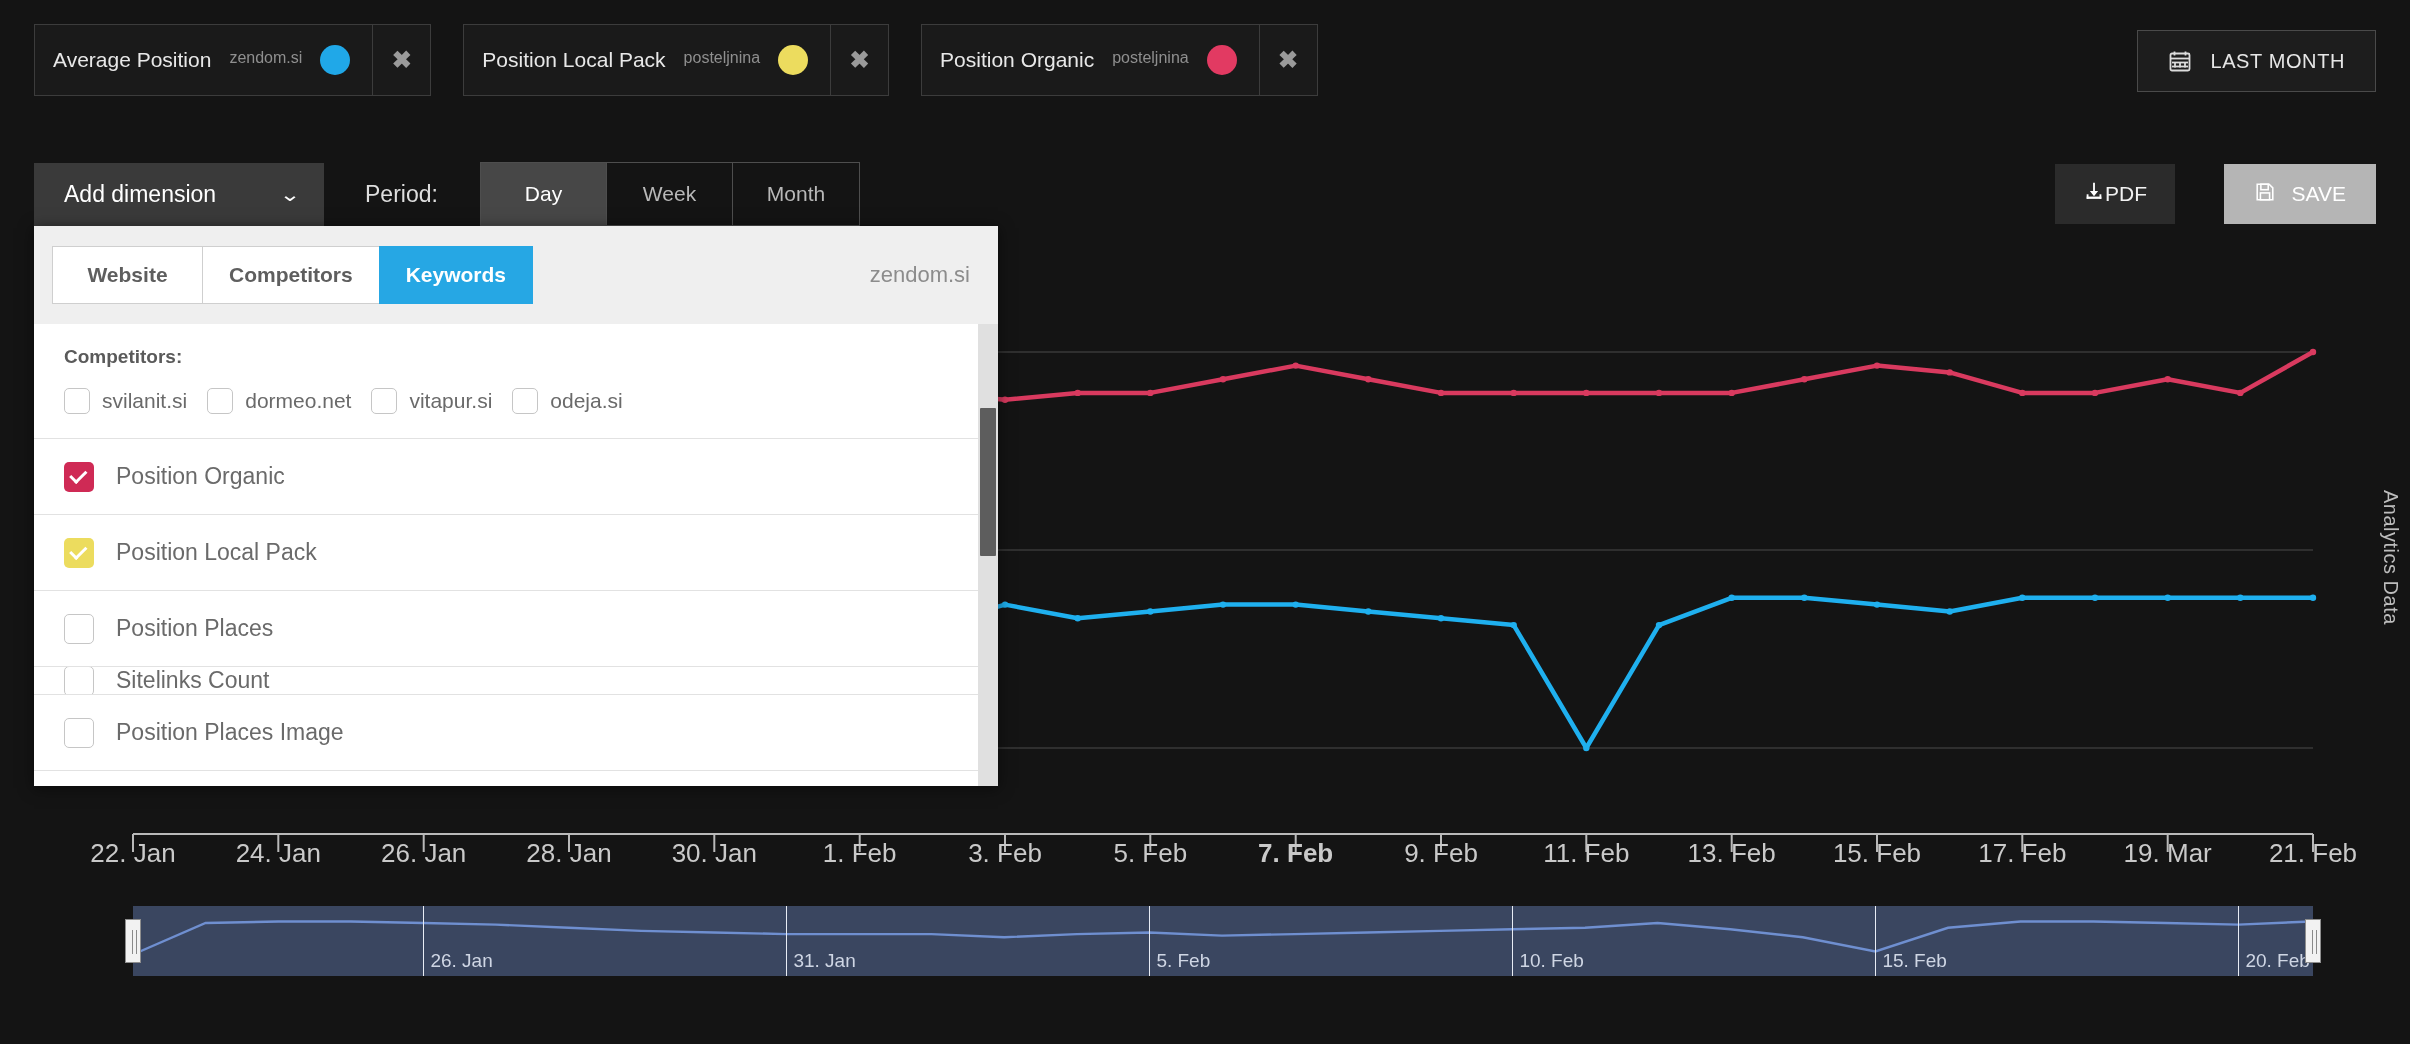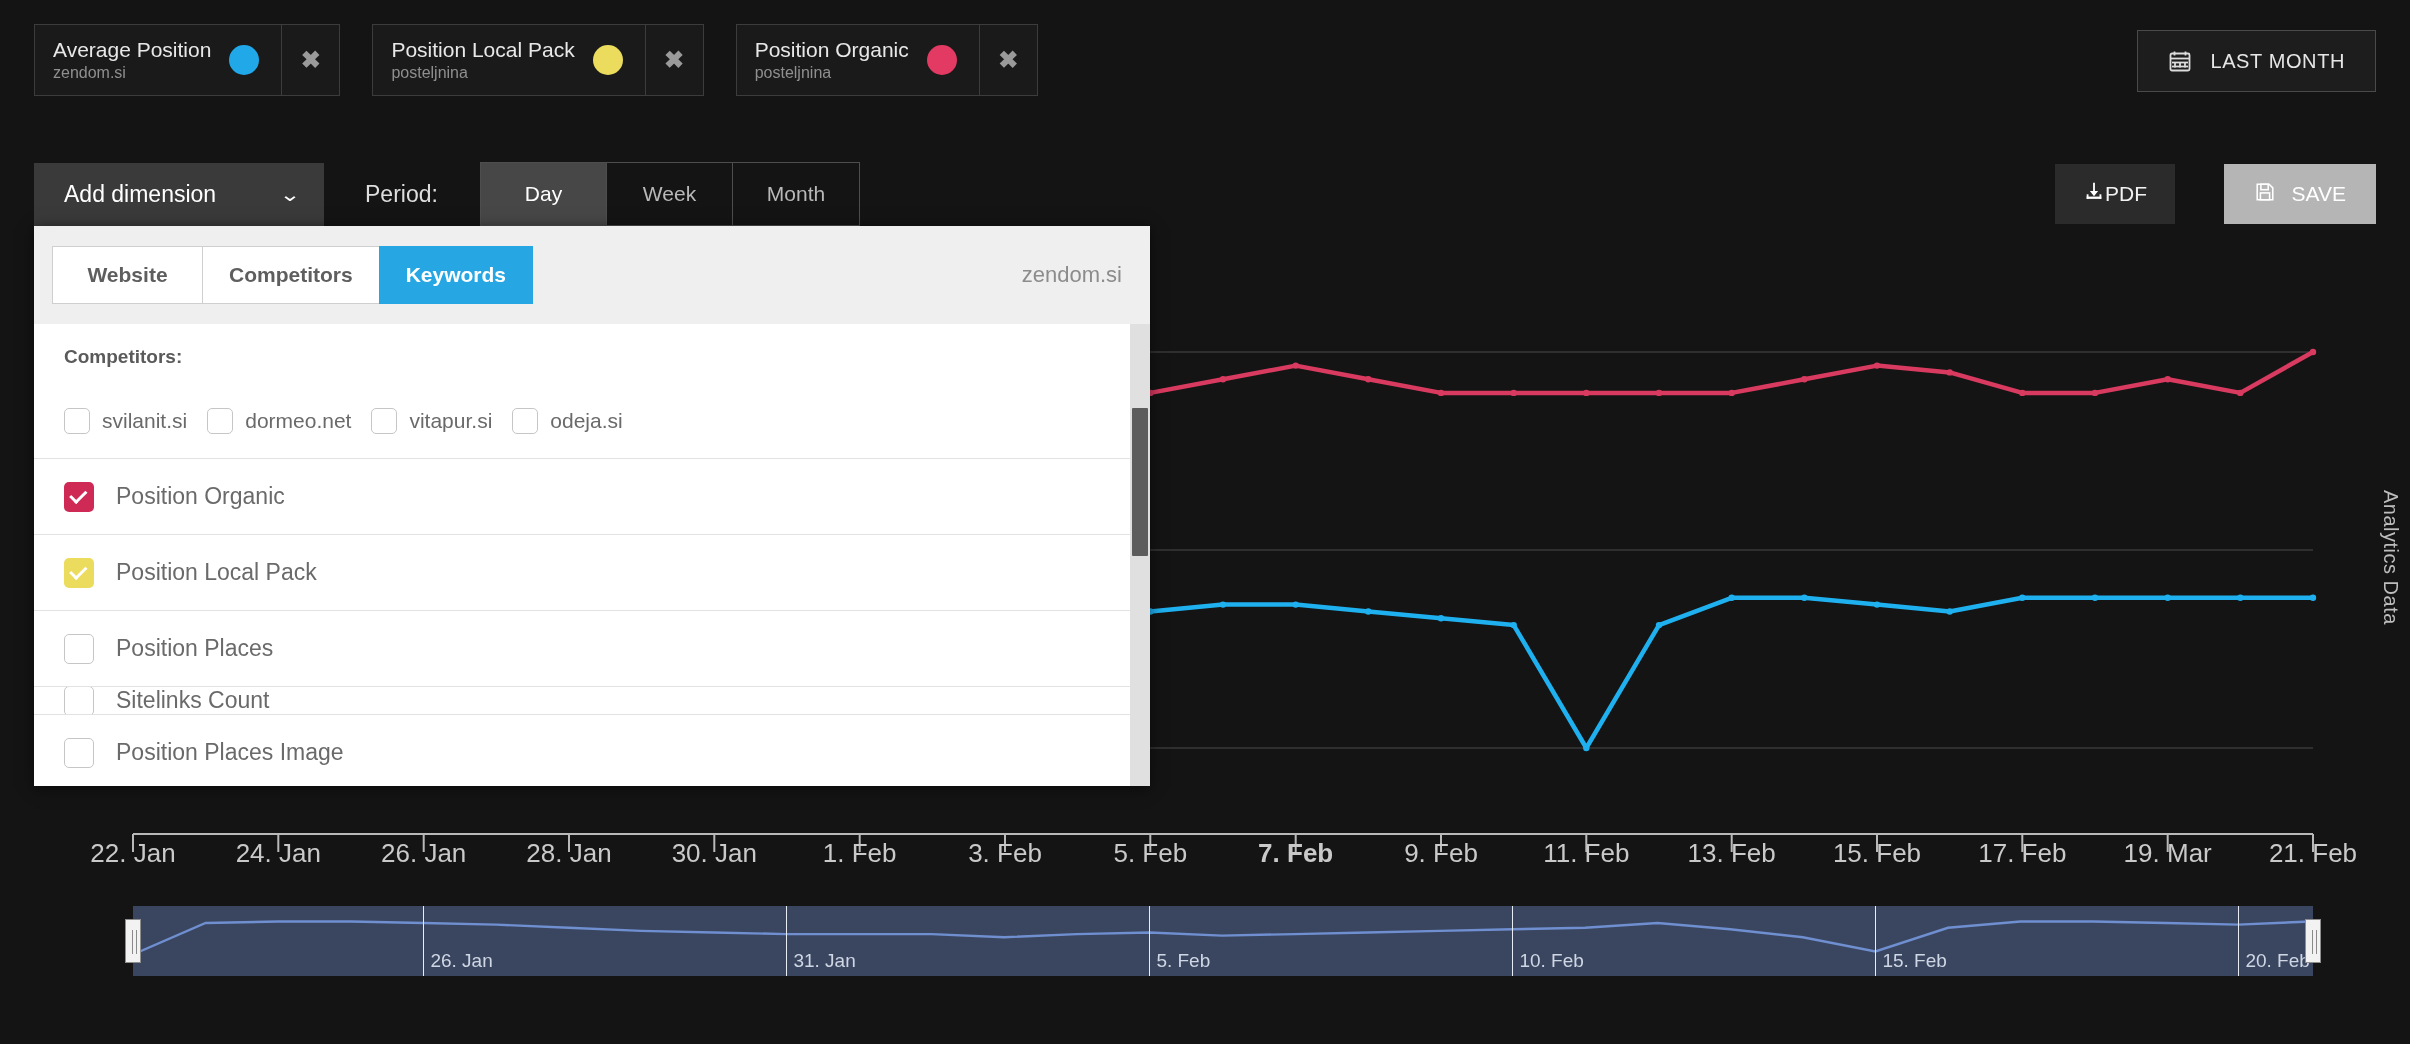--- a/index.html
+++ b/index.html
@@ -22,21 +22,21 @@
     background: #1a1a1a;
     height: 72px;
   }
   .chip-main {
     display: flex; align-items: center;
     padding: 0 22px 0 18px;
     min-width: 226px;
     gap: 18px;
     justify-content: space-between;
   }
-  .chip-texts { display: flex; flex-direction: column; justify-content: space-between; gap: 3px; }
+  .chip-texts { display: flex; flex-direction: row; justify-content: space-between; gap: 18px; }
   .chip-title { color: #e8e8e8; font-size: 21px; line-height: 22px; white-space: nowrap; }
   .chip-sub   { color: #8f8f8f; font-size: 16px; line-height: 17px; white-space: nowrap; }
   .chip-dot { width: 30px; height: 30px; border-radius: 50%; flex: 0 0 auto; }
   .chip-close {
     width: 58px; border-left: 1px solid #3c3c3c;
     display: flex; align-items: center; justify-content: center;
     color: #9a9a9a; font-size: 24px; font-weight: bold; cursor: pointer;
     user-select: none;
   }
 
@@ -127,21 +127,21 @@
   }
   .nav-handle::after {
     content: ""; position: absolute; left: 6px; top: 10px;
     width: 3px; height: 24px;
     border-left: 1px solid #8a8a8a; border-right: 1px solid #8a8a8a;
   }
 
   
   .dropdown {
     position: absolute; left: 34px; top: 226px;
-    width: 1116px; height: 560px;
+    width: 964px; height: 560px;
     background: #ffffff;
     box-shadow: 0 2px 14px rgba(0,0,0,.55);
     overflow: hidden;
   }
   .dd-header {
     height: 98px; background: #efefef;
     display: flex; align-items: center; justify-content: space-between;
     padding: 0 28px 0 18px;
   }
   .dd-tabs { display: flex; }
@@ -174,21 +174,21 @@
   }
   .cb.checked { border: none; }
   .cb.checked::after {
     content: ""; width: 13px; height: 7px;
     border-left: 3px solid #fff; border-bottom: 3px solid #fff;
     transform: rotate(-45deg) translate(1px,-2px);
   }
   .comp-block { padding: 22px 30px 24px 30px; border-bottom: 1px solid #e2e2e2; }
   .comp-title { font-size: 19px; font-weight: bold; color: #5a5a5a; margin-bottom: 20px; }
   .comp-list { display: flex; align-items: center; gap: 20px; flex-wrap: wrap; }
-  .comp-item { display: flex; align-items: center; gap: 12px; cursor: pointer; margin-top: 20px; }
+  .comp-item { display: flex; align-items: center; gap: 12px; cursor: pointer; }
   .comp-item .cb { width: 26px; height: 26px; }
   .comp-label { font-size: 21px; color: #6a6a6a; }
 
   .dd-scrollbar {
     position: absolute; right: 0; top: 0; width: 20px; height: 100%;
     background: #e0e0e0;
   }
   .dd-thumb {
     position: absolute; left: 2px; width: 16px;
     background: #5d5d5d; border-radius: 1px; cursor: grab;

